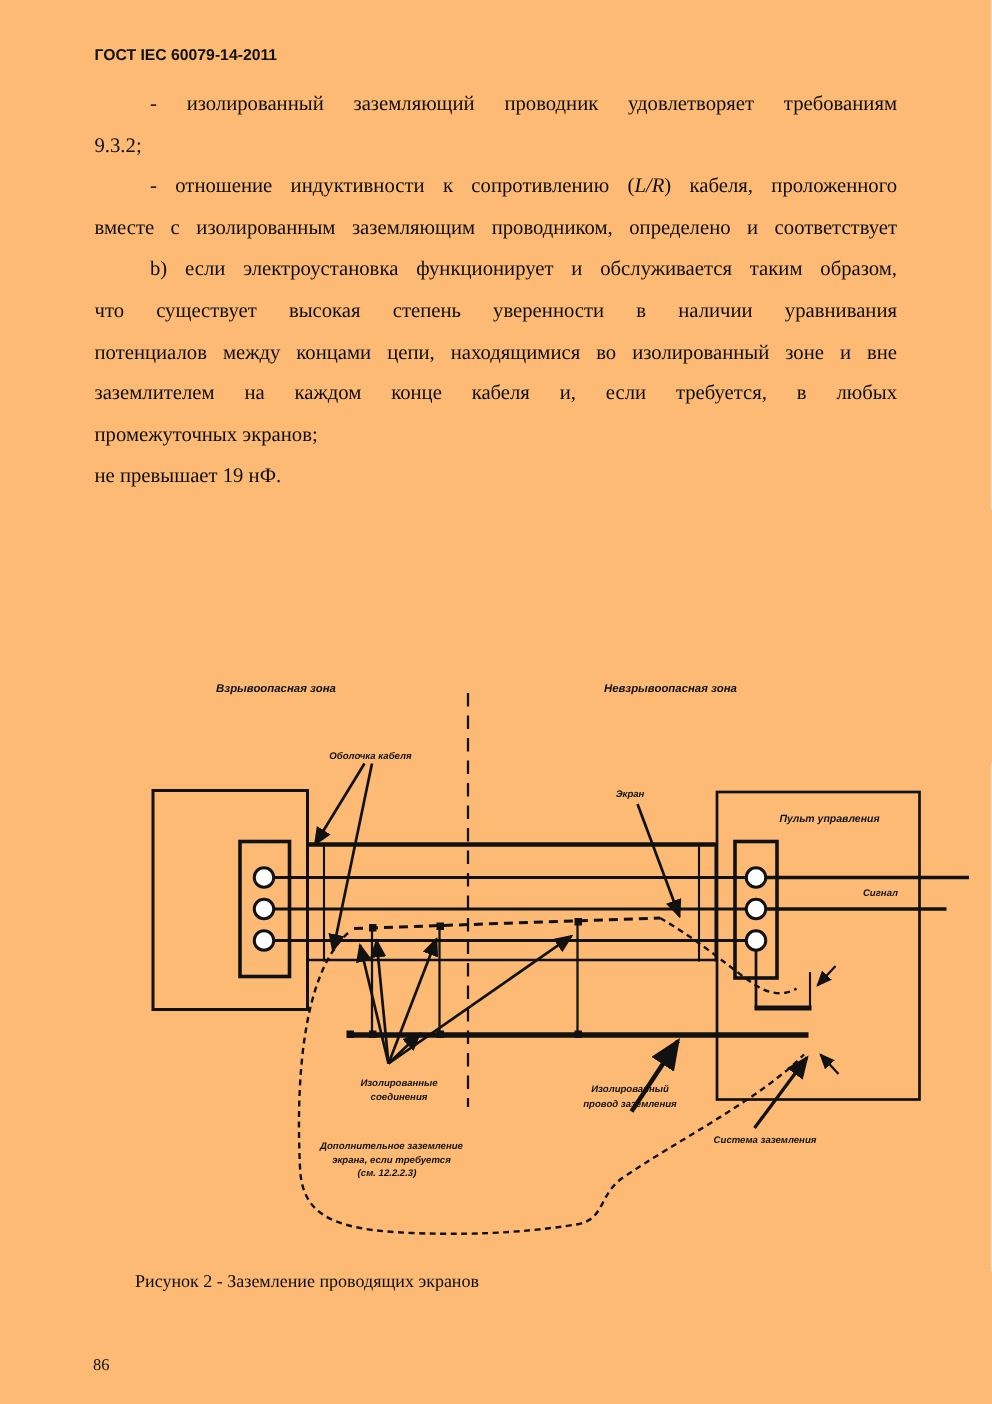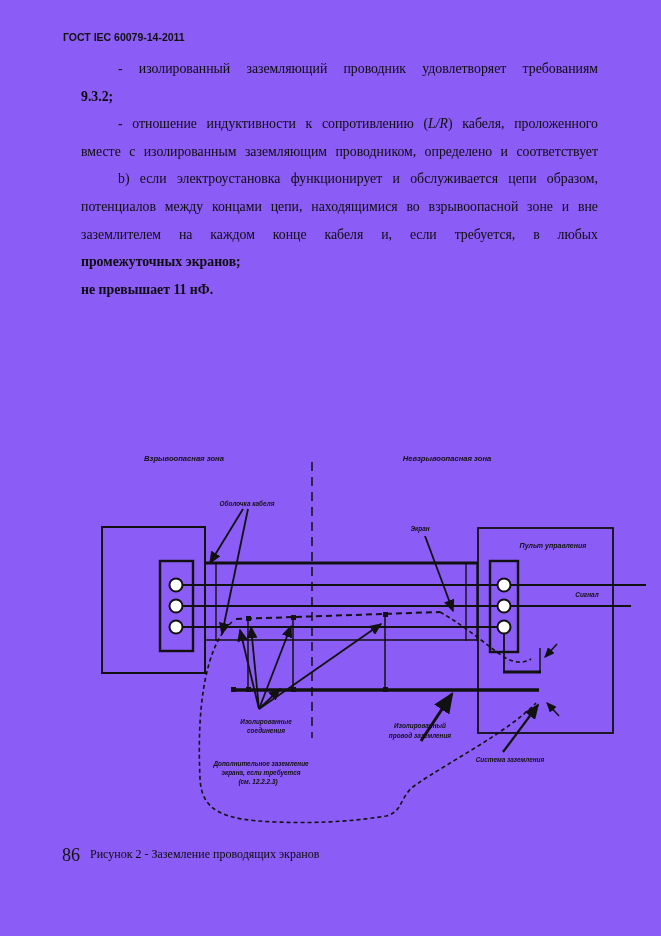--- a/index.html
+++ b/index.html
@@ -1,39 +1,39 @@
 <!DOCTYPE html>
 <html><head>
 <meta charset="utf-8">
 <style>
   html,body{margin:0;padding:0;background:#ffffff;}
   .page{
-    position:relative;width:661px;height:936px;background:#8b5cf6;
+    position:relative;width:661px;height:936px;background:#fdba74;
     font-family:"Liberation Serif", serif;color:#0d0d0d;overflow:hidden;
   }
   .doc-header{
     position:absolute;left:63px;top:31px;
     font-family:"Liberation Sans", sans-serif;font-weight:bold;font-size:10.5px;color:#111;
   }
   .content{
     position:absolute;left:63px;top:55px;width:535px;
     font-size:13.8px;line-height:27.6px;
   }
-  .tline{text-align:justify;text-align-last:justify;white-space:nowrap;margin-left:18px;}
-  .tline.lastline{text-align:left;text-align-last:left;white-space:normal;font-weight:bold;}
+  .tline{text-align:justify;text-align-last:justify;white-space:nowrap;}
+  .tline.lastline{text-align:left;text-align-last:left;white-space:normal;}
   .tline.first{text-indent:37px;}
   .it{font-style:italic;font-family:Liberation Serif, serif;}
   .figure-area{position:absolute;left:90px;top:448px;width:571px;height:395px;font-style:italic;}
   .figure-area svg{display:block;width:571px;height:395px;}
   .fig-caption{
     position:absolute;left:90px;top:847px;width:531px;text-align:left;
     font-size:12px;color:#0d0d0d;
   }
   .page-number{
-    position:absolute;left:62px;top:845px;font-size:18px;color:#111;
+    position:absolute;left:62px;top:904px;font-size:11px;color:#111;
   }
   svg text{
     font-family:"Liberation Sans", sans-serif;font-weight:bold;fill:#111;
   }
   .zone-label{font-size:7.6px;}
   .small-label{font-size:6.4px;}
   .panel-label{font-size:7px;}
 </style>
 </head>
 <body>
@@ -43,26 +43,27 @@
   <div class="doc-header">ГОСТ IEC 60079-14-2011</div>
 
   <div class="content">
 
     <div class="tline first">- изолированный заземляющий проводник удовлетворяет требованиям</div>
     <div class="tline lastline">9.3.2;</div>
 
     <div class="tline first"><span>- отношение индуктивности к сопротивлению (</span><span class="it">L/R</span><span>) кабеля, проложенного</span></div>
     <div class="tline">вместе с изолированным заземляющим проводником, определено и соответствует</div>
 
-    <div class="tline first">b) если электроустановка функционирует и обслуживается цепи образом,</div>
-    <div class="tline">потенциалов между концами цепи, находящимися во взрывоопасной зоне и вне</div>
+    <div class="tline first">b) если электроустановка функционирует и обслуживается таким образом,</div>
+    <div class="tline">что существует высокая степень уверенности в наличии уравнивания</div>
+    <div class="tline">потенциалов между концами цепи, находящимися во изолированный зоне и вне</div>
     <div class="tline">заземлителем на каждом конце кабеля и, если требуется, в любых</div>
     <div class="tline lastline">промежуточных экранов;</div>
 
-    <div class="tline lastline">не превышает 11 нФ.</div>
+    <div class="tline lastline">не превышает 19 нФ.</div>
   </div>
 
   <div class="figure-area">
     <svg viewBox="90 448 571 395" xmlns="http://www.w3.org/2000/svg">
       <defs>
         <marker id="ah" markerWidth="7" markerHeight="6" refX="6.2" refY="3" orient="auto">
           <path d="M0,0 L7,3 L0,6 z" fill="#111"></path>
         </marker>
       </defs>
 

